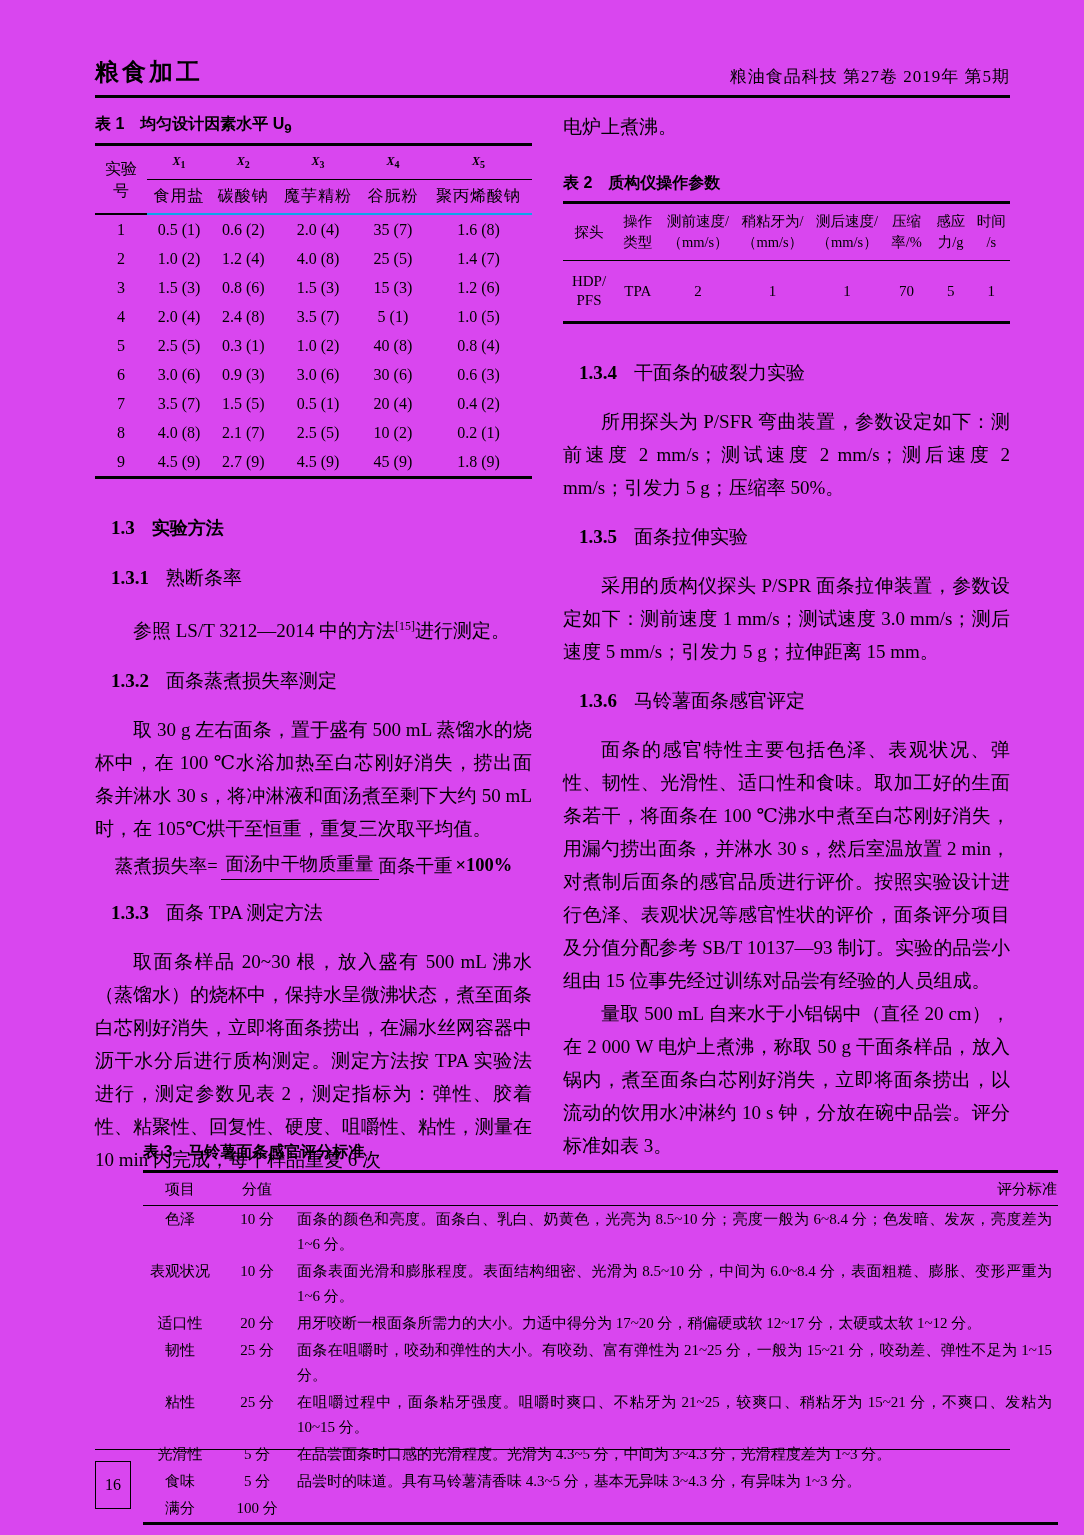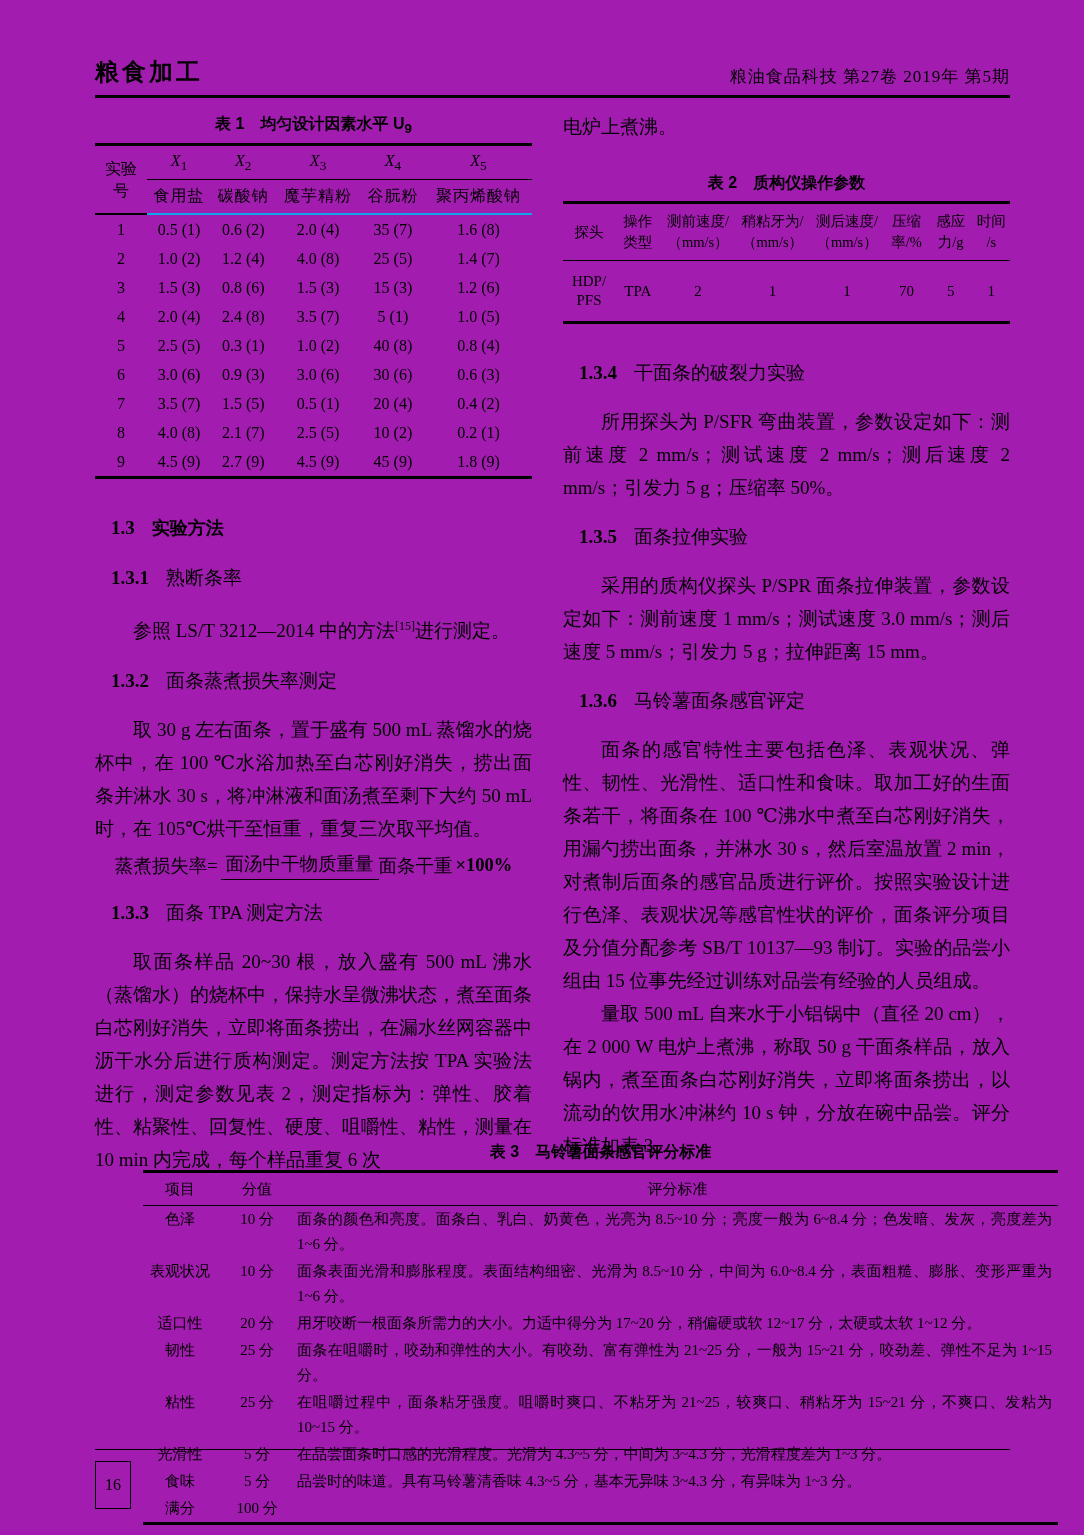--- a/index.html
+++ b/index.html
@@ -1,42 +1,42 @@
 <!DOCTYPE html>
 <html><head>
 <meta charset="utf-8">
 <style>
   html,body { margin:0; padding:0; background:#ffffff; }
   .page {
-    position:relative; width:1084px; height:1535px; background:#a21caf;
+    position:relative; width:1084px; height:1535px; background:#d946ef;
     font-family:"Liberation Serif","DejaVu Serif",serif; color:#000; overflow:hidden;
   }
   
   .header {
     position:absolute; left:95px; top:56px; width:915px;
     display:flex; justify-content:space-between; align-items:flex-end;
     border-bottom:3px solid #000; padding-bottom:7px;
   }
   .header-section { font-size:24px; font-weight:bold; letter-spacing:3px;
     font-family:"Liberation Sans","DejaVu Sans",sans-serif; }
   .header-journal { font-size:17px; letter-spacing:1px; }
 
   
   .col-left  { position:absolute; left:95px;  top:110px; width:437px; }
   .col-right { position:absolute; left:563px; top:110px; width:447px; }
 
-  .tcap { text-align:center; font-weight:bold; font-size:16px; margin:4px 0 7px 0;
+  .tcap { font-weight:bold; font-size:16px; margin:4px 0 7px 0;
     font-family:"Liberation Sans","DejaVu Sans",sans-serif; }
 
   
   table.t1 { width:100%; border-collapse:collapse; font-size:16px;
     border-top:3px solid #000; border-bottom:3px solid #000; }
   .t1 th, .t1 td { font-weight:normal; text-align:center; padding:0; }
   .t1 thead th { height:33px; }
-  .t1 .xcell { border-bottom:1.2px solid #000; font-size:16px; }
+  .t1 .xcell { border-bottom:1.2px solid #000; font-size:12px;font-weight:bold; }
   .t1 .xcell i { font-family:"Liberation Serif",serif; }
   .t1 .rowhead { border-bottom:2px solid #000; line-height:22px; }
   .t1 thead tr.names th { border-bottom:2px solid #0ea5e9; letter-spacing:1px;margin-top:48px; }
   .t1 tbody td { height:29px; }
   .t1 .c0 { width:52px; }
 
   
   table.t2 { width:100%; border-collapse:collapse; font-size:14.5px;
     border-top:3px solid #000; border-bottom:3px solid #000; margin-top:4px; }
   .t2 th { font-weight:normal; text-align:center; white-space:pre-line;
@@ -59,21 +59,21 @@
   .frac .den { padding-top:2px; line-height:26px; }
   .formula .rhs { font-weight:bold; }
 
   .spacer30 { height:26px; }
   .spacer18 { height:16px; }
 
   
   .t3block { position:absolute; left:95px; top:1138px; width:915px;margin-left:48px; }
   table.t3 { width:100%; border-collapse:collapse; font-size:15px;
     border-top:3px solid #000; border-bottom:3px solid #000; }
-  .t3 th { font-weight:normal; height:30px; border-bottom:1.8px solid #000; text-align:center; }
+  .t3 th { font-weight:normal; height:30px; border-bottom:1.8px solid #000; text-align:right; }
   .t3 td { vertical-align:top; line-height:25px; padding:1px 0; }
   .t3 .c-item  { width:72px; text-align:center; }
   .t3 .c-score { width:78px; text-align:center; }
   .t3 .c-desc  { text-align:justify; padding-right:6px; }
 
   
   .footrule { position:absolute; left:95px; top:1449px; width:915px; border-top:1.5px solid #000; }
   .pagebox { position:absolute; left:95px; top:1461px; border:1.6px solid #000;
     font-size:16px; padding:12px 9px; line-height:22px; }
 </style>

